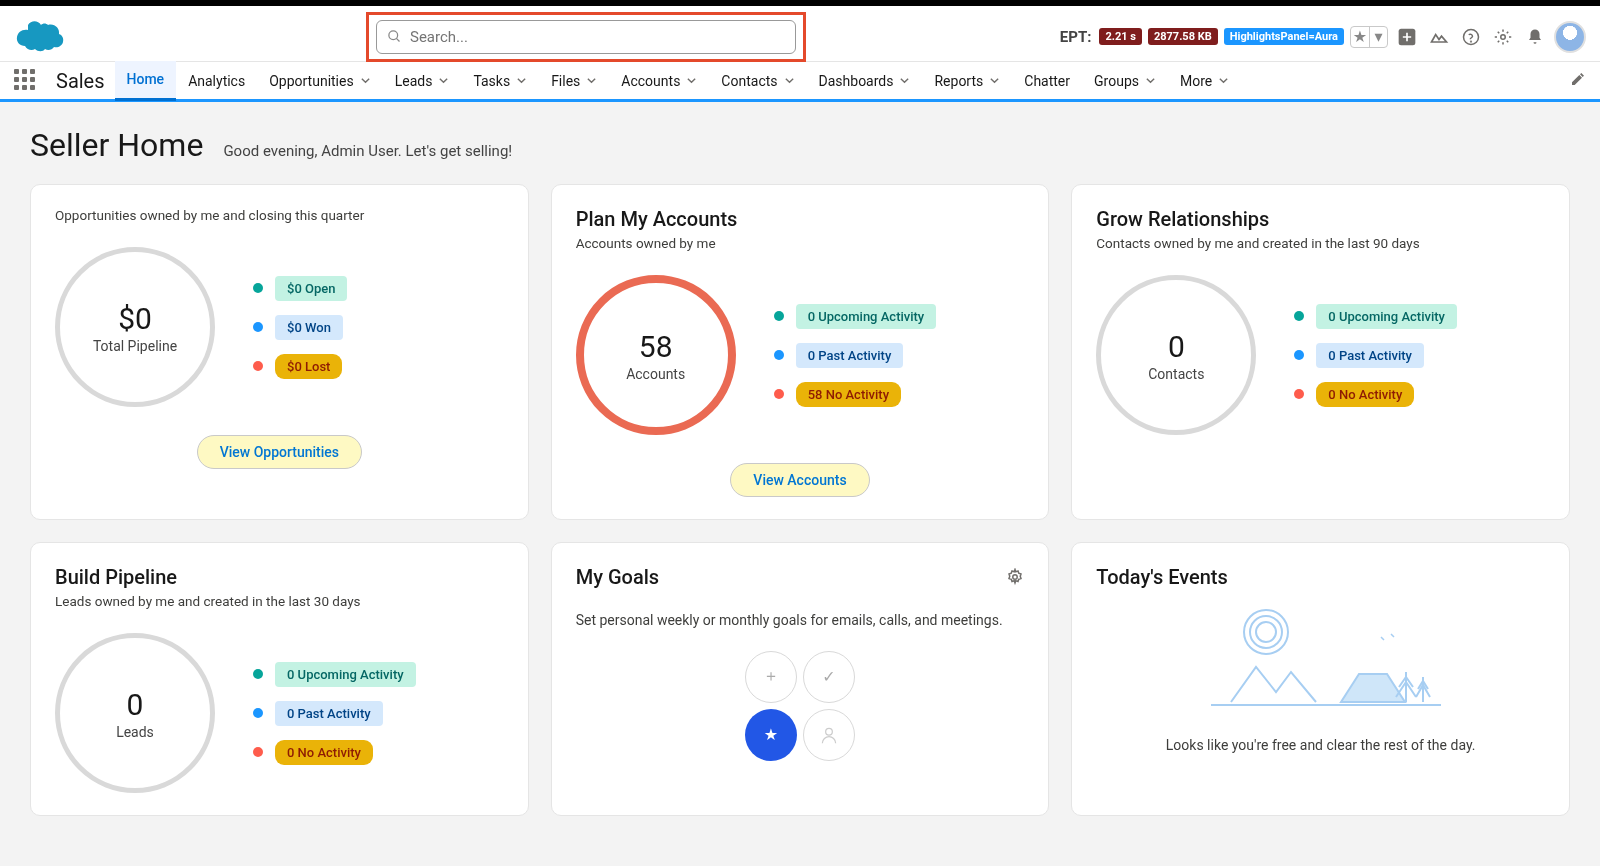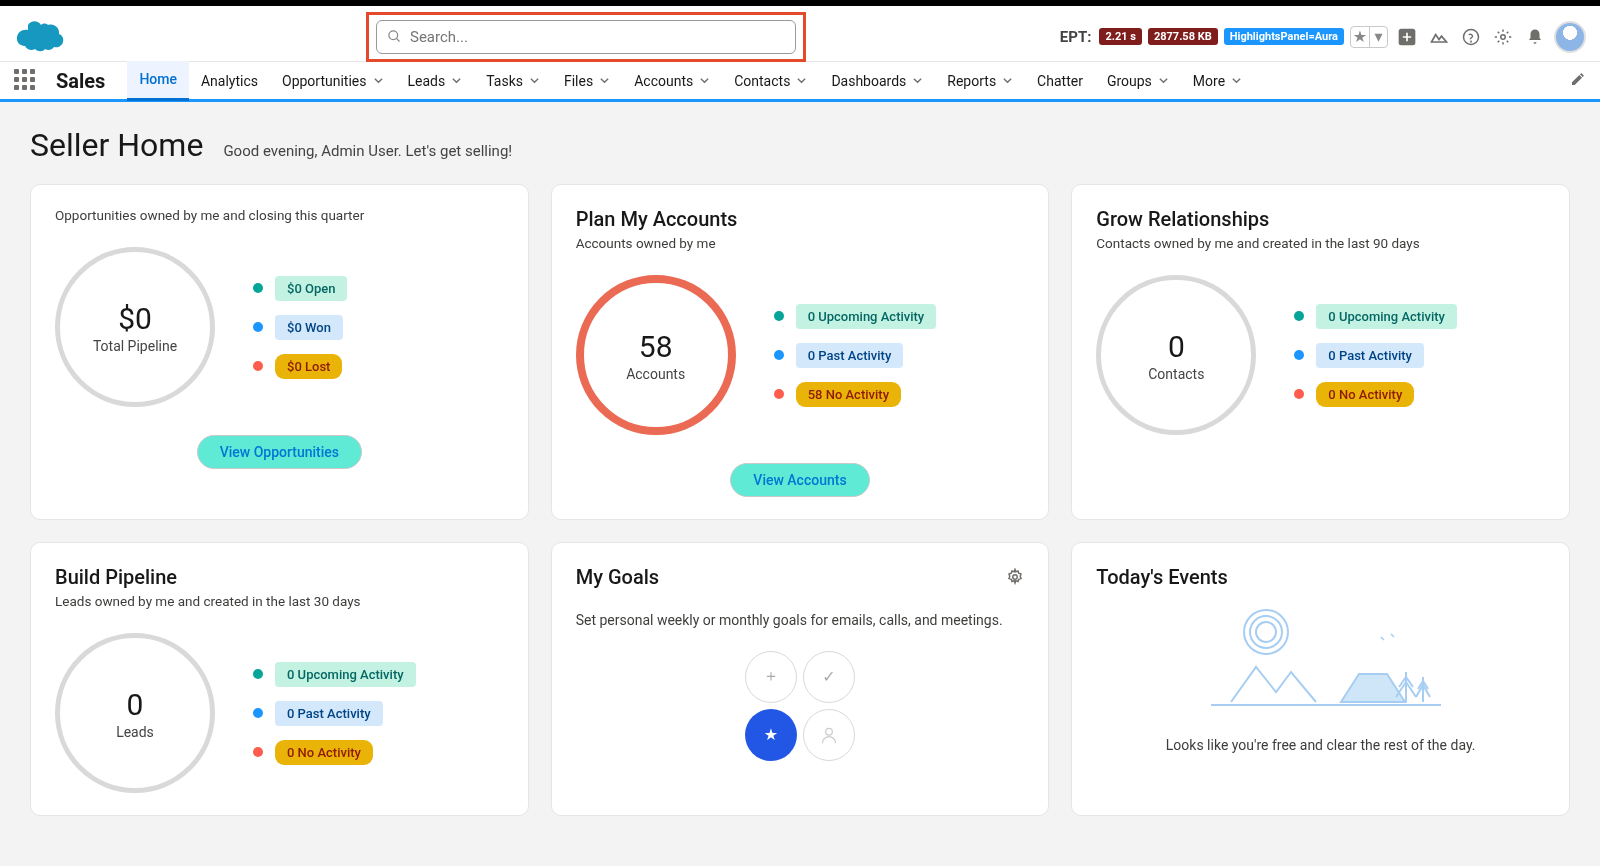--- a/index.html
+++ b/index.html
@@ -18,21 +18,21 @@
 .pill.orange{background:#7f1d1d;} .pill.green{background:#7f1d1d;} .pill.blue{background:#1b96ff; color:#fff;}
 .icon-btn { width:26px; height:26px; display:flex; align-items:center; justify-content:center; color:#706e6b; cursor:pointer; }
 .star-combo { display:flex; border:1px solid #c9c9c9; border-radius:4px; overflow:hidden; }
 .star-combo > div { width:18px; height:20px; display:flex; align-items:center; justify-content:center; color:#888; }
 .star-combo > div + div { border-left:1px solid #c9c9c9; }
 .avatar { width:32px; height:32px; border-radius:50%; background: radial-gradient(circle at 50% 35%, #fff 30%, #8db5e6 31%); border:2px solid #e0e0e0; }
 
 .navbar { background:#fff; display:flex; align-items:center; padding:0 14px; border-bottom:3px solid #1b96ff; height:40px; }
 .app-launcher { width:24px; height:24px; display:grid; grid-template-columns:repeat(3,5px); grid-template-rows:repeat(3,5px); gap:3px; margin-right:18px; cursor:pointer;}
 .app-launcher span{background:#706e6b; border-radius:1px;}
-.app-name { font-size:20px; font-weight:700; margin-right:22px; }
+.app-name { font-size:20px; font-weight:400; margin-right:10px; }
 .nav-item { display:flex; align-items:center; height:40px; padding:0 12px; font-size:14px; color:#181818; cursor:pointer; gap:6px;}
 .nav-item.active { background:#eef4ff; border-bottom:3px solid #0070d2; margin-bottom:-3px; color:#0070d2; font-weight:500;}
 .nav-item svg { width:11px; height:11px; color:#706e6b; }
 .edit-pencil { margin-left:auto; color:#706e6b; cursor:pointer; }
 
 .page { padding: 24px 30px; }
 .page-header { display:flex; align-items:baseline; gap:20px; margin-bottom:20px; }
 .page-title { font-size:32px; font-weight:400; }
 .page-subtitle { font-size:15px; color:#444; }
 
@@ -45,21 +45,21 @@
 .ring.red { border-color:#ea6a53; border-width:8px; }
 .ring-value { font-size:30px; font-weight:400; }
 .ring-label { font-size:14px; color:#444; margin-top:2px; }
 .legend { display:flex; flex-direction:column; gap:14px; }
 .legend-row { display:flex; align-items:center; gap:12px; }
 .dot { width:10px; height:10px; border-radius:50%; flex-shrink:0; }
 .dot.teal{background:#06a59a;} .dot.blue{background:#1b96ff;} .dot.red{background:#fe5c4c;}
 .chip { font-size:13px; font-weight:500; padding:5px 12px; border-radius:4px; white-space:nowrap; }
 .chip.teal{background:#c3f2e3; color:#056764;} .chip.blue{background:#d4e8fc; color:#014486;} .chip.red{background:#eab308; color:#8e1b03;border-radius:9px;}
 .card-action { text-align:center; margin-top:28px; }
-.pill-btn { display:inline-block; border:1px solid #c9c9c9; border-radius:20px; padding:8px 22px; font-size:14px; color:#0176d3; font-weight:500; cursor:pointer; background:#5eead4; }
+.pill-btn { display:inline-block; border:1px solid #c9c9c9; border-radius:20px; padding:8px 22px; font-size:14px; color:#0176d3; font-weight:500; cursor:pointer; background:#fef9c3; }
 
 .card-head-row { display:flex; align-items:center; justify-content:space-between; }
 .gear-sm { color:#706e6b; cursor:pointer; }
 .goals-text { font-size:14px; color:#3e3e3c; margin-top:18px; margin-bottom:20px; line-height:1.4; }
 .goal-icons { display:flex; gap:6px; justify-content:center; flex-wrap:wrap; width:120px; margin:0 auto;}
 .goal-circle { width:52px; height:52px; border-radius:50%; border:1px solid #d9d9d9; display:flex; align-items:center; justify-content:center; color:#aaa;}
 .goal-circle.star { background:#2257e6; border:none; color:#fff; }
 
 .events-illus { margin:18px auto 16px; width:260px; color:#b3d4f5; }
 .events-text { text-align:center; font-size:14px; color:#3e3e3c; }

